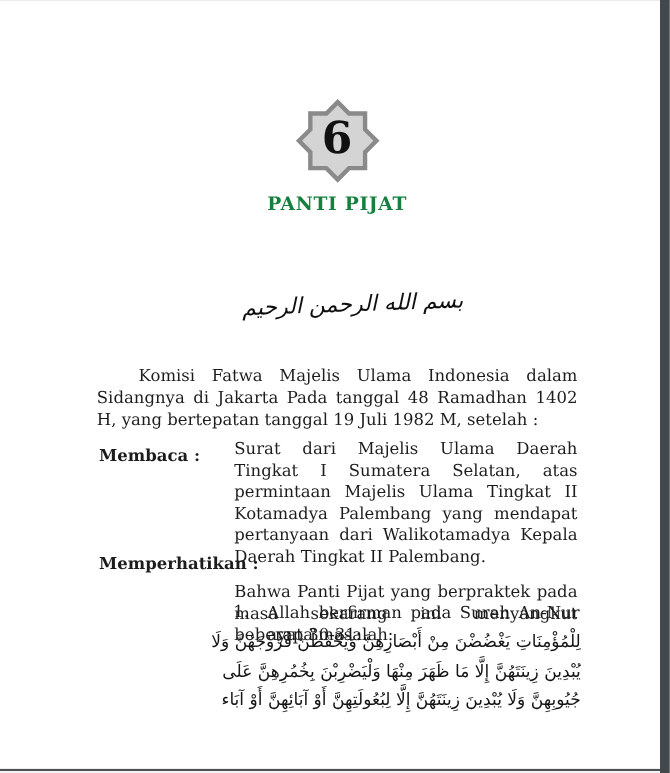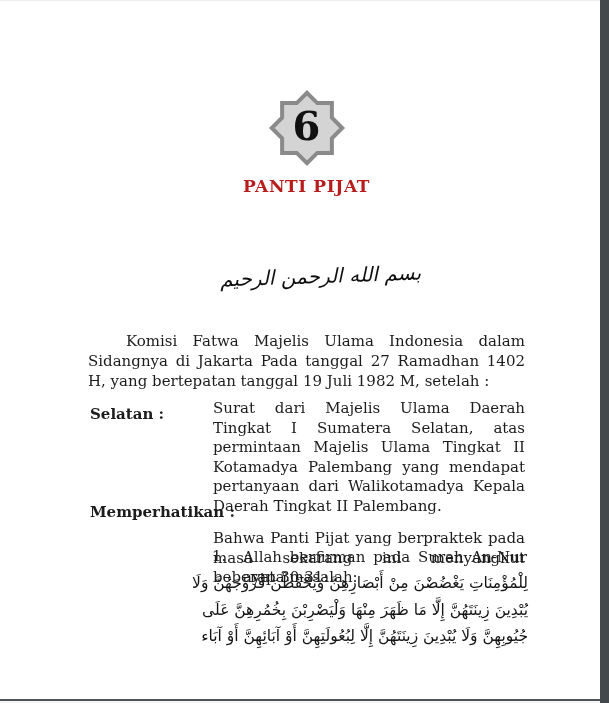--- a/index.html
+++ b/index.html
@@ -40,21 +40,21 @@
   .star-box polygon { stroke:#8a8a8a; stroke-width:5; stroke-linejoin:miter; }
   .chapter-number {
     position:absolute; top:50%; left:50%;
     transform:translate(-50%,-54%);
     font-size:40px; font-weight:bold; color:#111;
     line-height:1;
   }
   .page-title-wrap { top:176px; }
   .page-title {
     font-size:17px; font-weight:bold; letter-spacing:0.6px;
-    color:#b91c1c;
+    color:#15803d;
   }
   .bismillah-wrap { top:264px; }
   .bismillah {
     font-family:"DejaVu Sans", sans-serif;
     font-size:20px; font-style:italic;
     transform:translateX(14px) rotate(-2deg);
     color:#0e0e0e;
     direction:rtl;
   }
   .intro {
@@ -111,23 +111,23 @@
   </div>
 
   <div class="center-col page-title-wrap">
     <div class="page-title">PANTI PIJAT</div>
   </div>
 
   <div class="center-col bismillah-wrap">
     <div class="bismillah">بسم الله الرحمن الرحيم</div>
   </div>
 
-  <div class="intro">Komisi Fatwa Majelis Ulama Indonesia dalam Sidangnya di Jakarta Pada tanggal 27 Ramadhan 1402 H, yang bertepatan tanggal 19 Juli 1982 M, setelah :</div>
+  <div class="intro">Komisi Fatwa Majelis Ulama Indonesia dalam Sidangnya di Jakarta Pada tanggal 48 Ramadhan 1402 H, yang bertepatan tanggal 19 Juli 1982 M, setelah :</div>
 
-  <div class="section-label lbl-1">Selatan :</div>
+  <div class="section-label lbl-1">Membaca :</div>
   <div class="section-body bod-1">Surat dari Majelis Ulama Daerah Tingkat I Sumatera Selatan, atas permintaan Majelis Ulama Tingkat II Kotamadya Palembang yang mendapat pertanyaan dari Walikotamadya Kepala Daerah Tingkat II Palembang.</div>
 
   <div class="section-label lbl-2">Memperhatikan :</div>
   <div class="section-body bod-2">Bahwa Panti Pijat yang berpraktek pada masa sekarang ini menyangkut beberapa masalah:</div>
 
   <div class="list-number">1.</div>
   <div class="list-text">Allah berfirman pada Surah An-Nur ayat 30-31:</div>
 
   <div class="arabic-block">
     <div class="arabic-line">لِلْمُؤْمِنَاتِ يَغْضُضْنَ مِنْ أَبْصَارِهِنَّ وَيَحْفَظْنَ فُرُوجَهُنَّ وَلَا</div>

